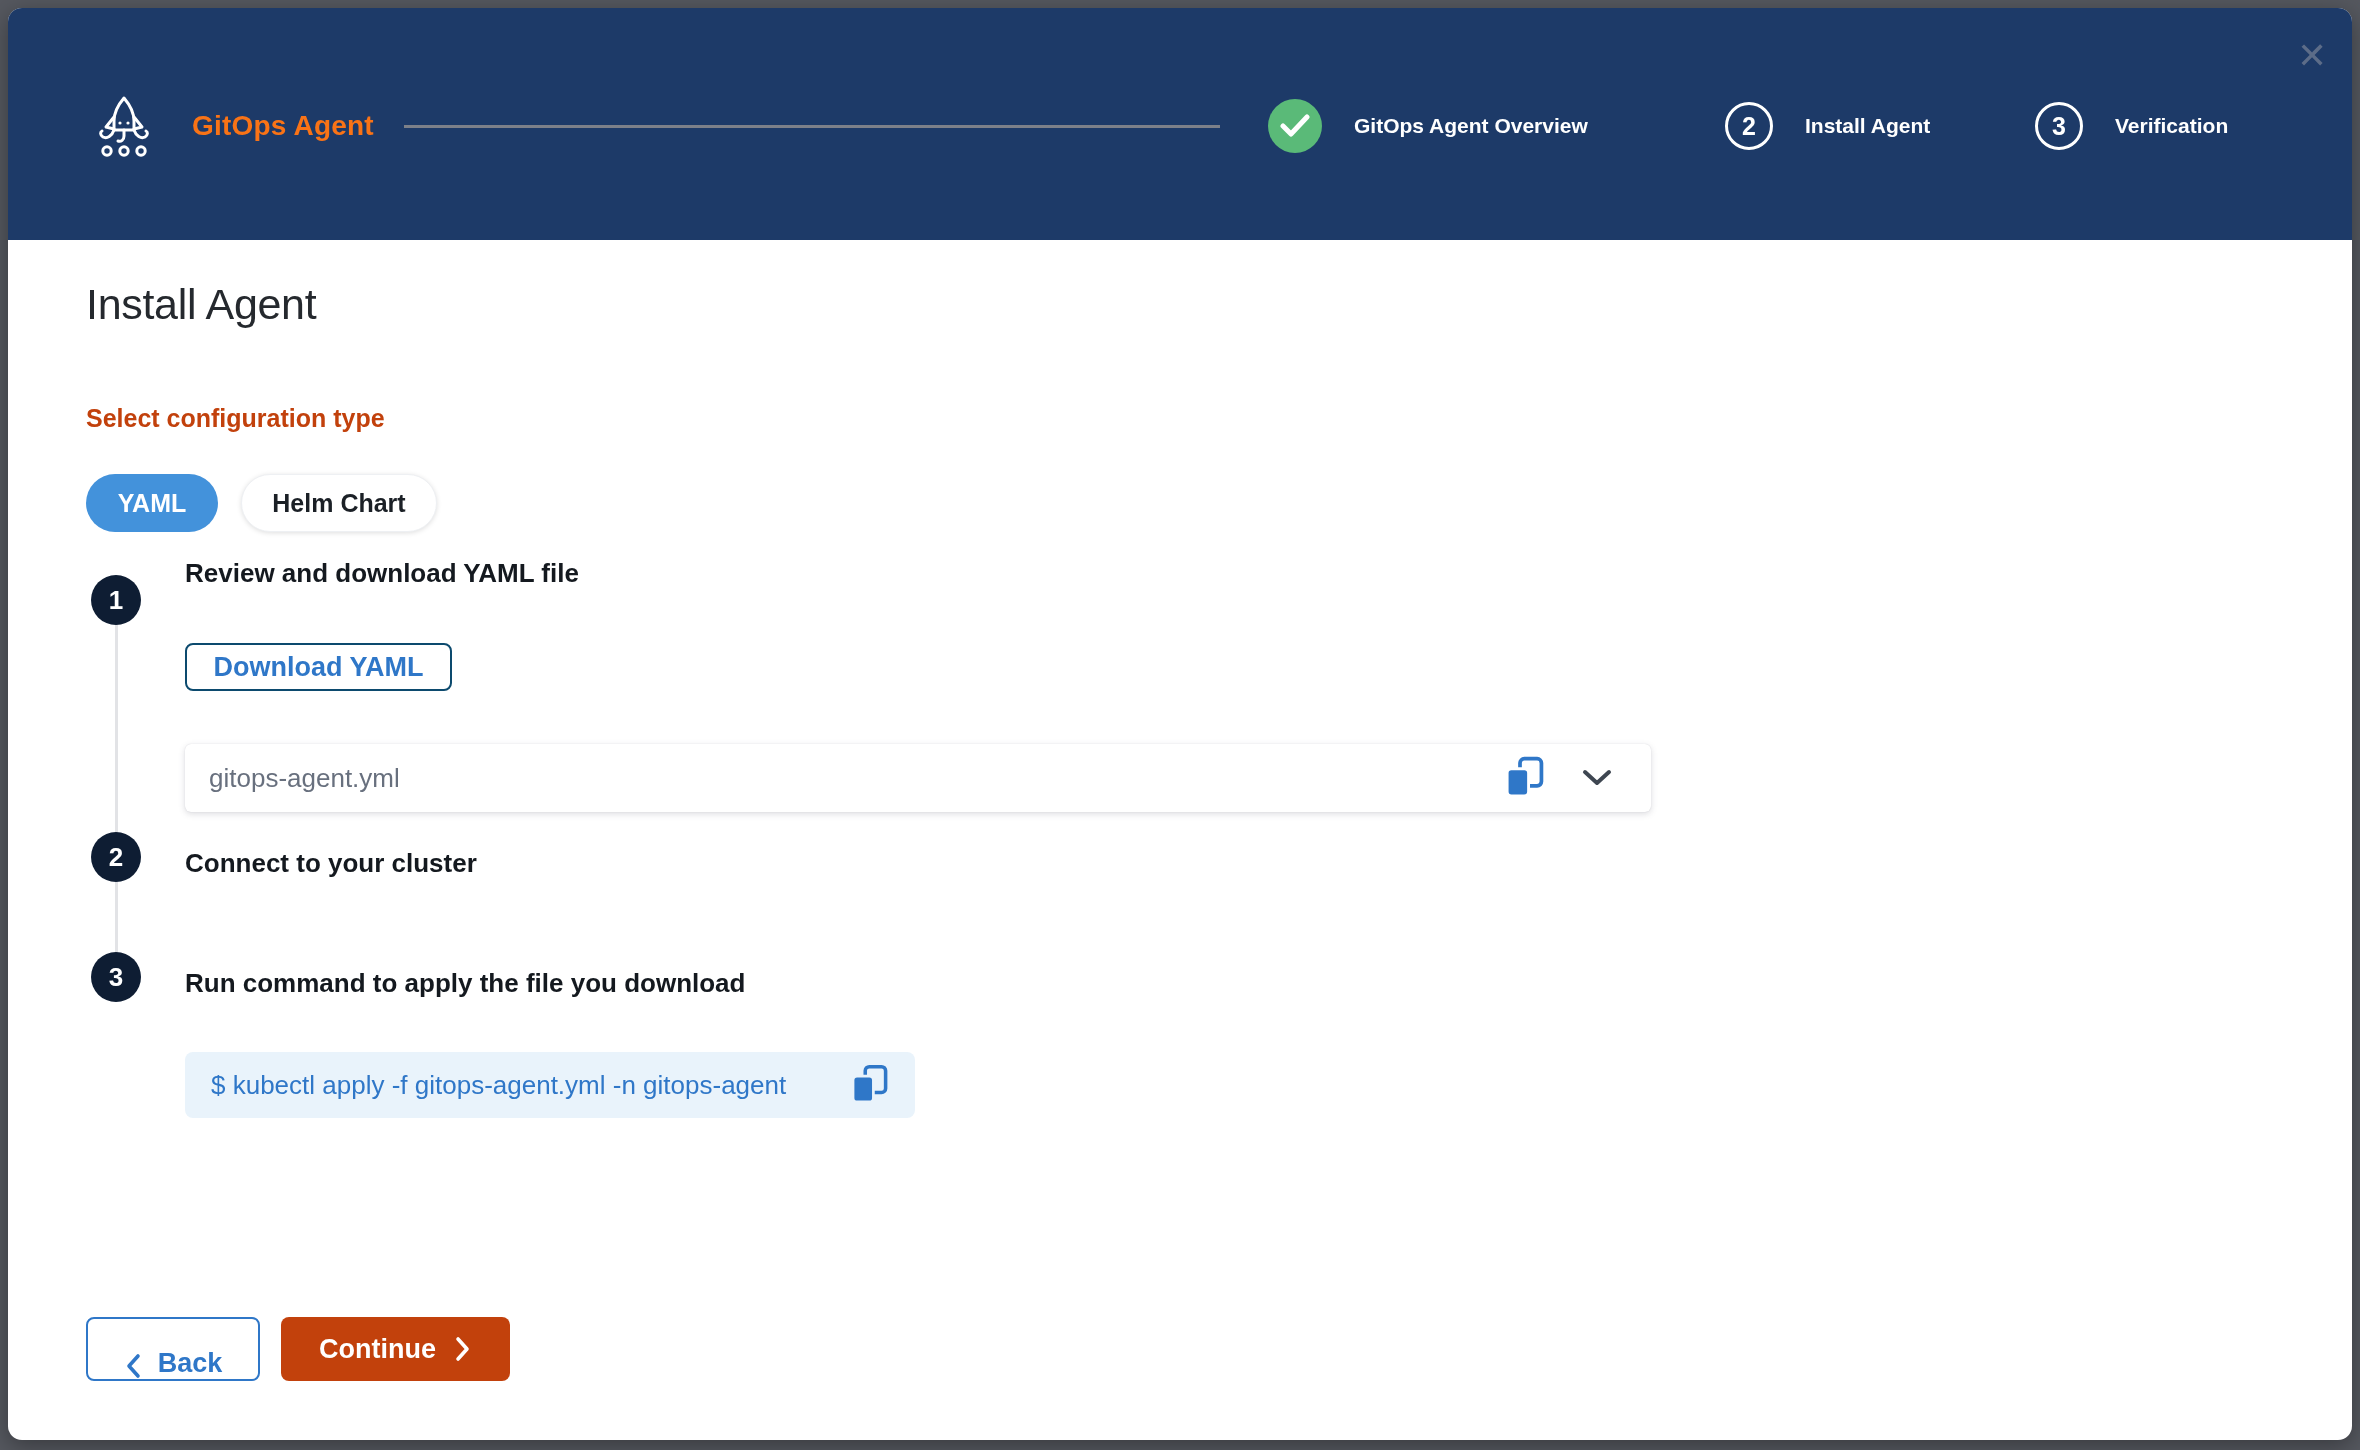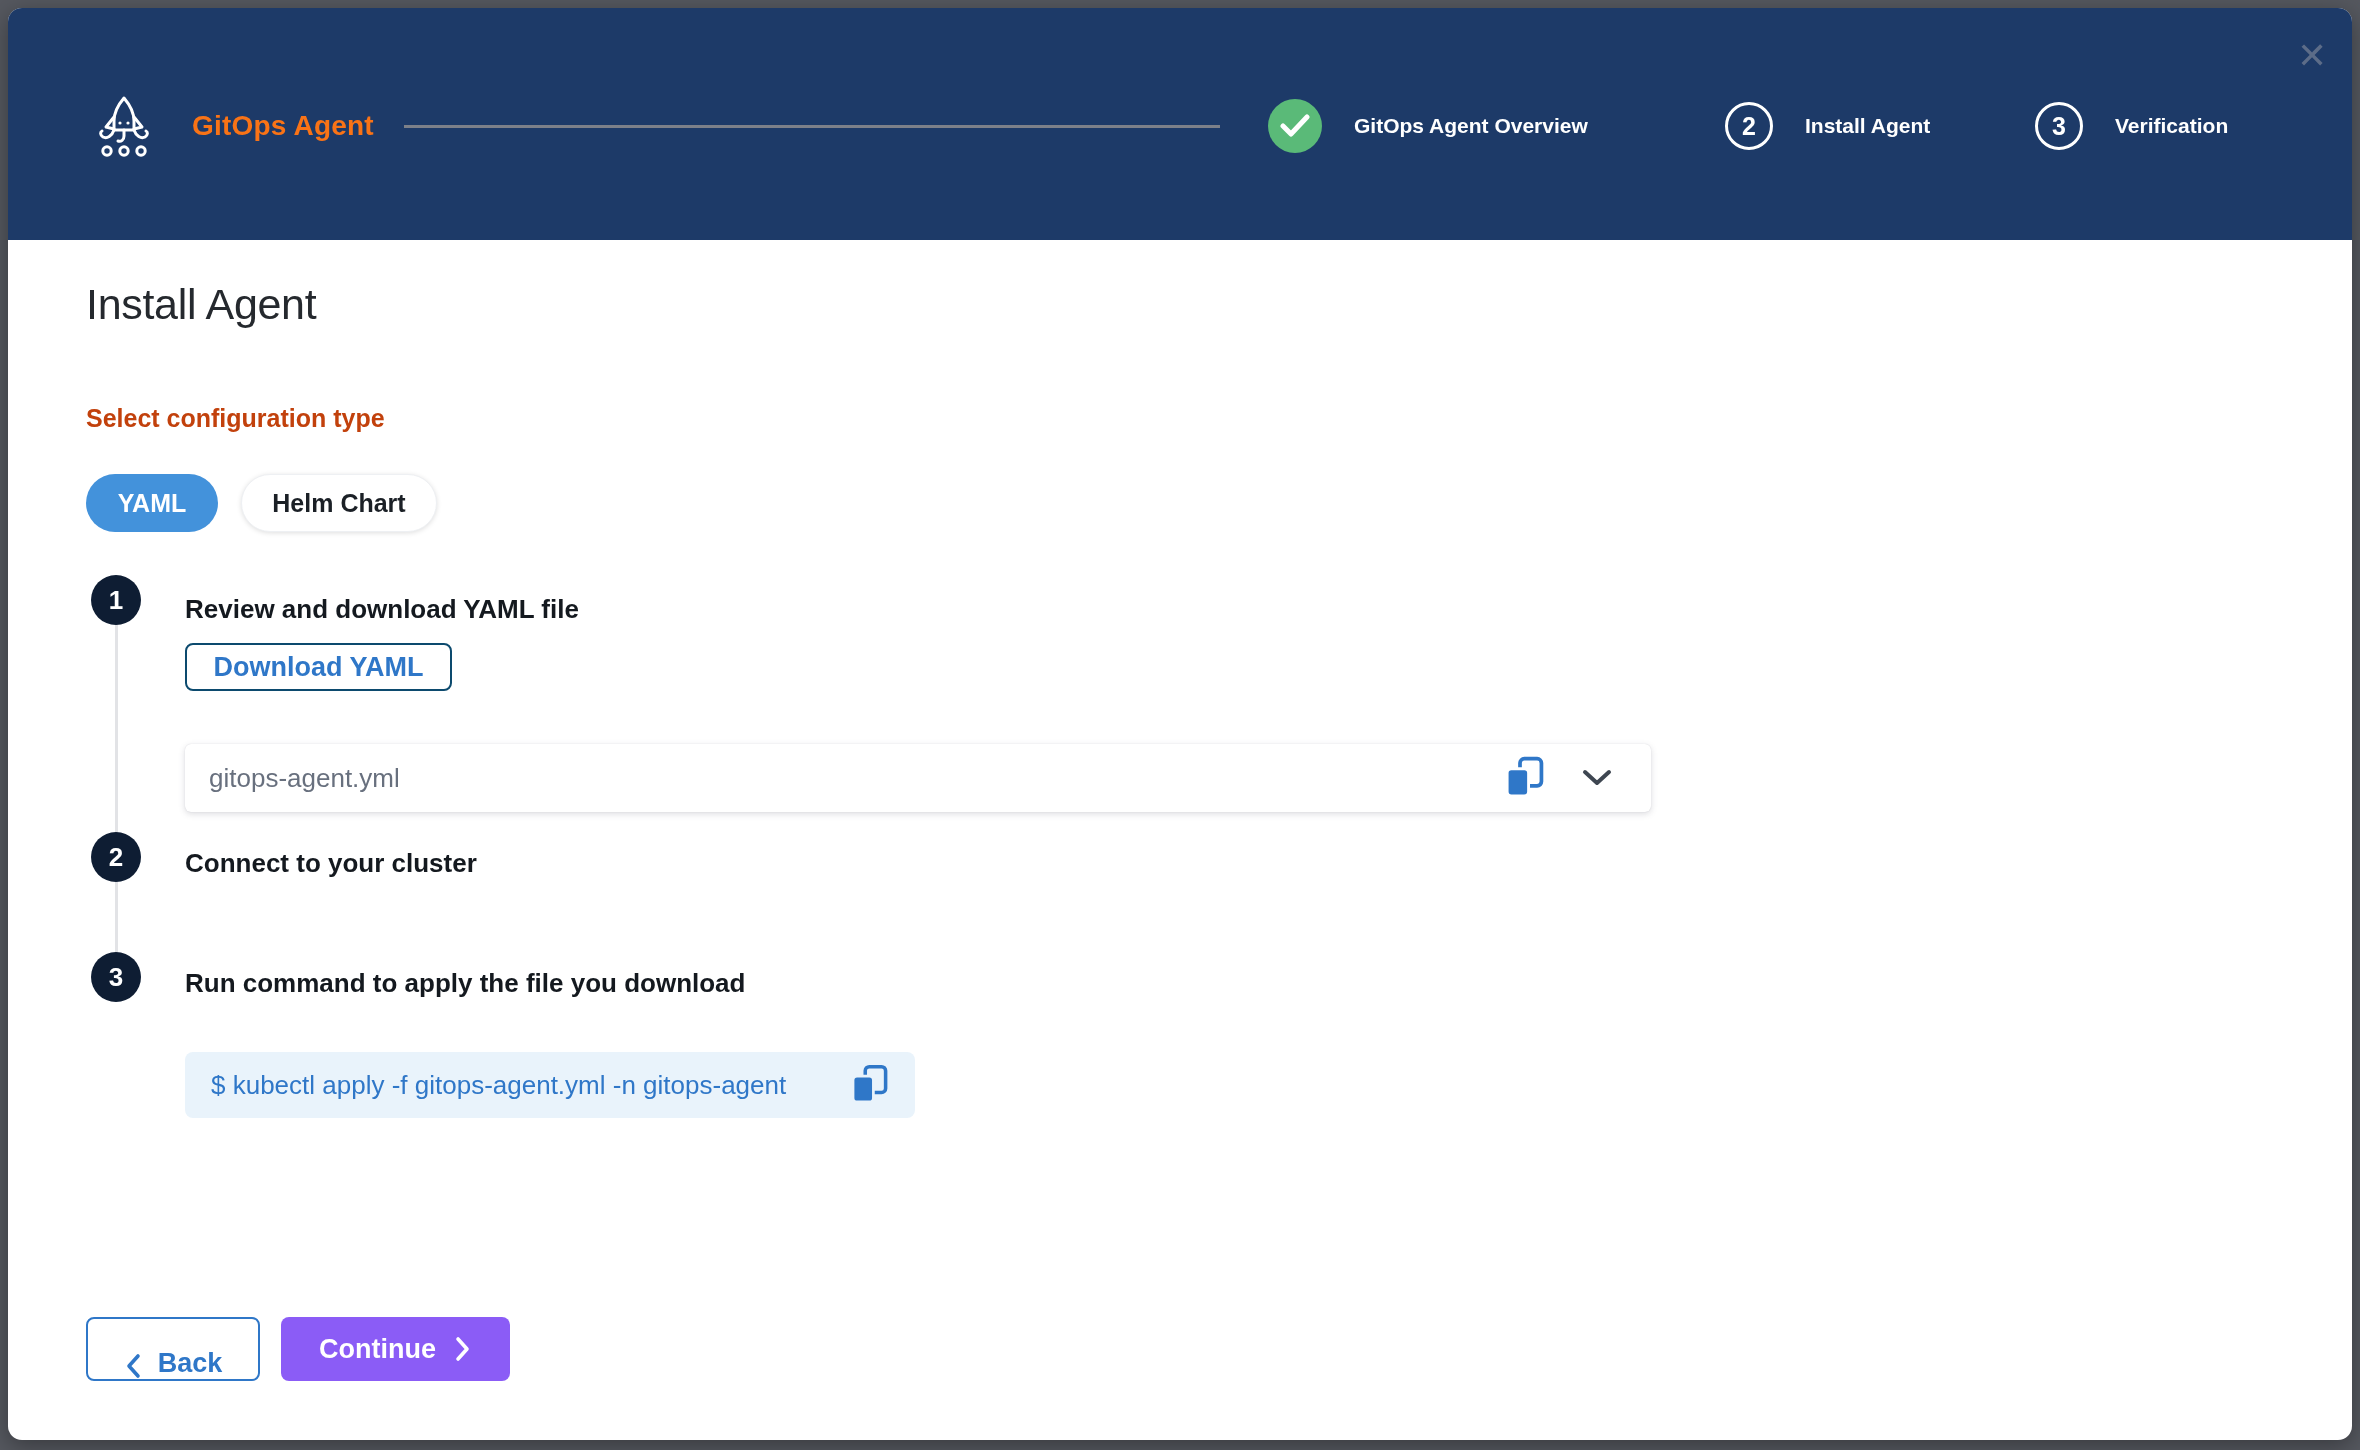--- a/index.html
+++ b/index.html
@@ -103,21 +103,21 @@
   .command-text { color: #2f77c8; font-size: 26px; font-weight: 500; flex: 1; white-space: nowrap; }
   
   .back-btn {
     position: absolute; left: 78px; top: 1309px; width: 174px; height: 64px;
     border: 2px solid #2f77c8; border-radius: 8px; background: #ffffff;
     color: #2f77c8; font-size: 27px; font-weight: 700;
     display: flex; align-items: flex-end; justify-content: center; gap: 16px; cursor: pointer;
   }
   .continue-btn {
     position: absolute; left: 273px; top: 1309px; width: 229px; height: 64px;
-    border-radius: 8px; background: #8b5cf6;
+    border-radius: 8px; background: #c2410c;
     color: #ffffff; font-size: 27px; font-weight: 700;
     display: flex; align-items: center; justify-content: center; gap: 18px; cursor: pointer;
   }
 </style>
 </head>
 <body>
 
 <div class="modal">
 
   <div class="header">
@@ -165,21 +165,21 @@
   <div class="page-title">Install Agent</div>
 
   <div class="config-label">Select configuration type</div>
 
   <div class="pill pill-selected">YAML</div>
   <div class="pill pill-unselected">Helm Chart</div>
 
   <div class="connector"></div>
 
   <div class="step-circle" style="top:567px;">1</div>
-  <div class="step-title" style="top:586px;">Review and download YAML file</div>
+  <div class="step-title" style="top:550px;">Review and download YAML file</div>
 
   <div class="download-btn">Download YAML</div>
 
   <div class="yaml-panel">
     <div class="yaml-filename">gitops-agent.yml</div>
     <div class="panel-copy">
       <svg width="40" height="44" viewBox="0 0 28 30">
         <rect x="10.5" y="1.5" width="15" height="19" rx="3" fill="none" stroke="#2f77c8" stroke-width="2.6"></rect>
         <rect x="1.5" y="8.5" width="15" height="19" rx="3" fill="#2f77c8" stroke="#ffffff" stroke-width="2"></rect>
       </svg>

